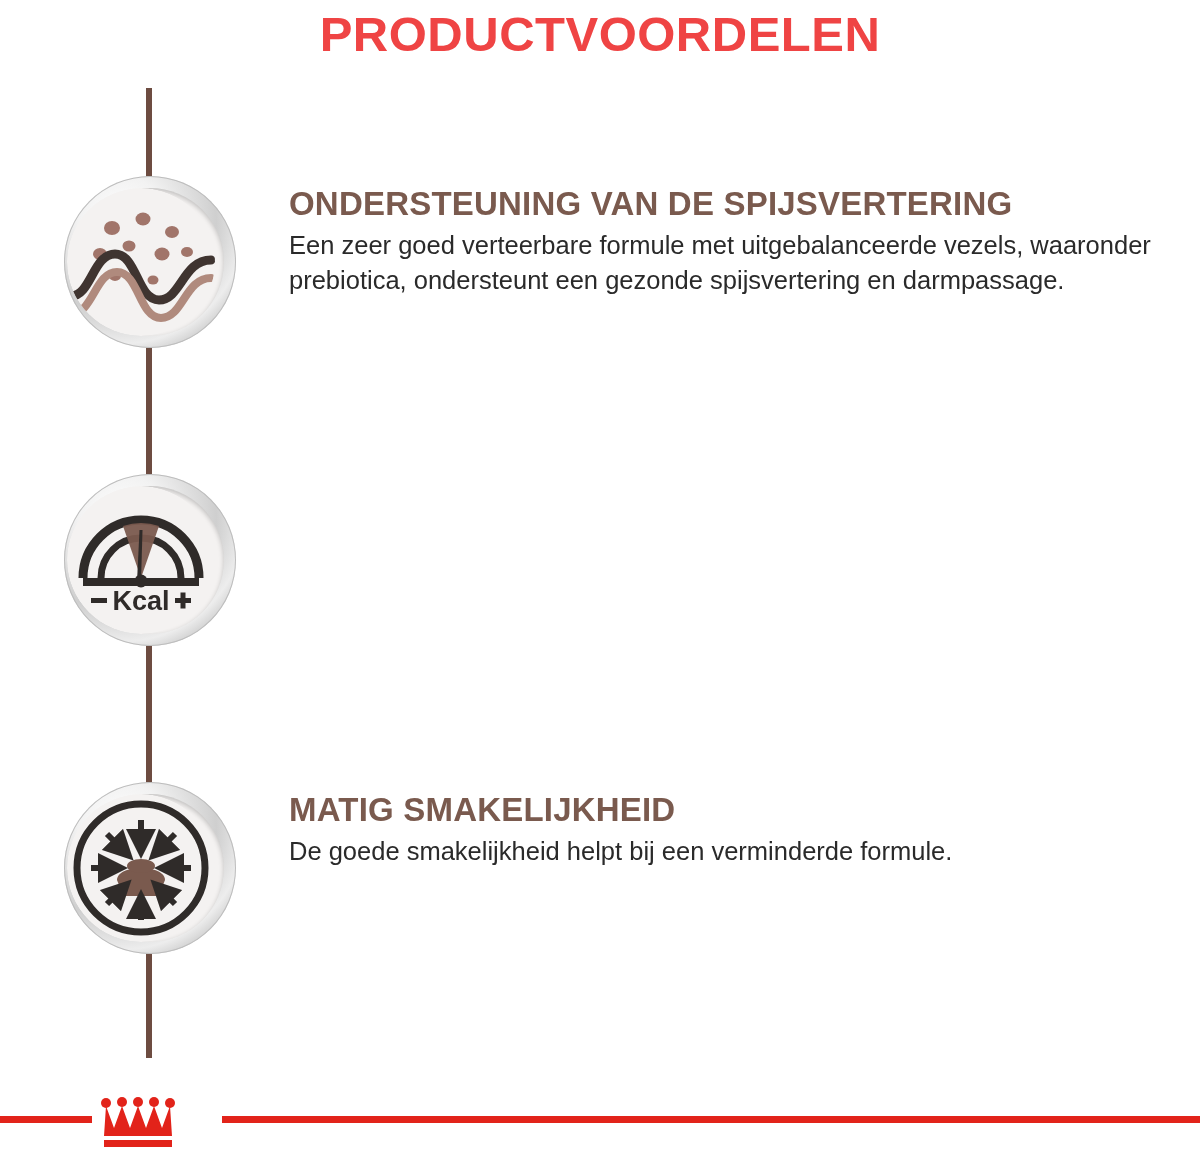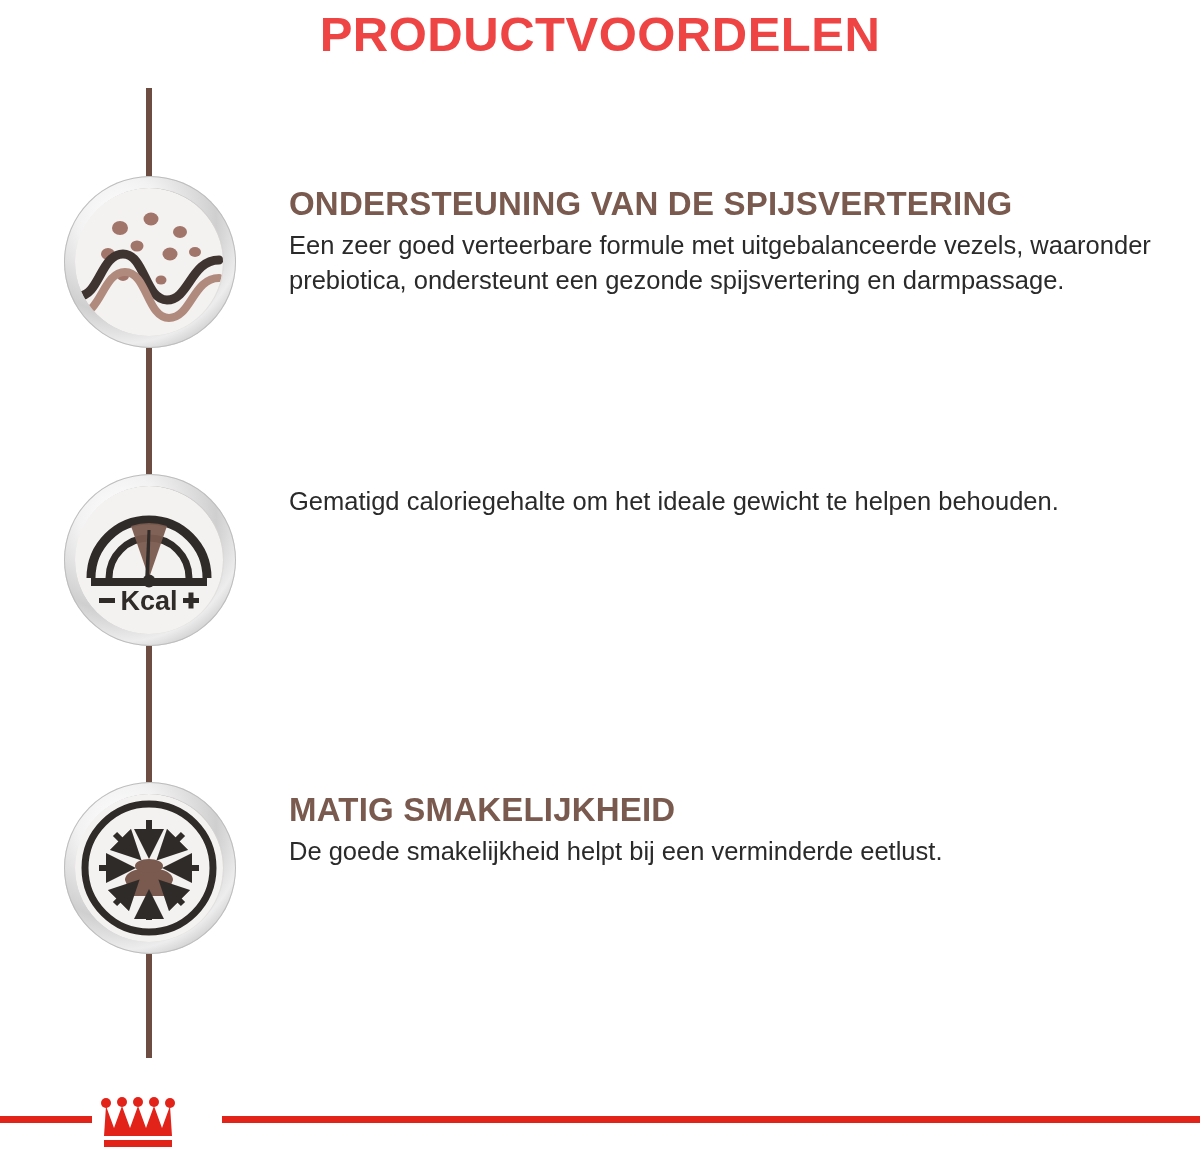--- a/index.html
+++ b/index.html
@@ -80,21 +80,21 @@
     top: 12px;
     right: 12px;
     bottom: 12px;
     border-radius: 50%;
     background: #f4f2f1;
     box-shadow: inset 0 2px 5px rgba(0,0,0,0.22);
   }
 
   .icon-art {
     position: absolute;
-    left: 11px;
+    left: 3px;
     top: 12px;
     width: 148px;
     height: 148px;
     border-radius: 50%;
     overflow: hidden;
     z-index: 2;
     text-align: right;
   }
 
   .text-block {
@@ -224,21 +224,20 @@
 
             <rect x="24" y="112" width="16" height="5" fill="#2f2b29"></rect>
             <rect x="108" y="112" width="16" height="5" fill="#2f2b29"></rect>
             <rect x="113.5" y="106.5" width="5" height="16" fill="#2f2b29"></rect>
             <text x="74" y="124" font-family="Liberation Sans, sans-serif" font-size="27" font-weight="bold" text-anchor="middle" fill="#2f2b29">Kcal</text>
           </g>
         </svg>
       </div>
     </div>
     <div class="text-block">
-      <p class="b-desc">Gematigd caloriegehalte om het ideale gewicht te helpen behouden.</p>
     </div>
   </div>
 
   <div class="benefit b3">
     <div class="icon-wrap">
       <div class="medallion"></div>
       <div class="icon-art">
         <svg viewBox="0 0 148 148" width="148" height="148">
           <defs>
             <clipPath id="c3">
@@ -265,21 +264,21 @@
               <line x1="40" y1="110" x2="54" y2="96"></line>
               <line x1="108" y1="110" x2="94" y2="96"></line>
               <line x1="74" y1="126" x2="74" y2="110"></line>
             </g>
           </g>
         </svg>
       </div>
     </div>
     <div class="text-block">
       <p class="b-title">MATIG SMAKELIJKHEID</p>
-      <p class="b-desc">De goede smakelijkheid helpt bij een verminderde eetlust.</p>
+      <p class="b-desc">De goede smakelijkheid helpt bij een verminderde formule.</p>
     </div>
   </div>
 
   <div class="footer">
     <div class="footer-bar-left"></div>
     <div class="footer-bar-right"></div>
     <div class="crown">
       <svg viewBox="0 0 130 66" width="130" height="66">
         <g fill="#e2231a">
           <path d="M14 18 L22 40 L30 18 L38 40 L46 18 L54 40 L62 18 L70 40 L78 18

